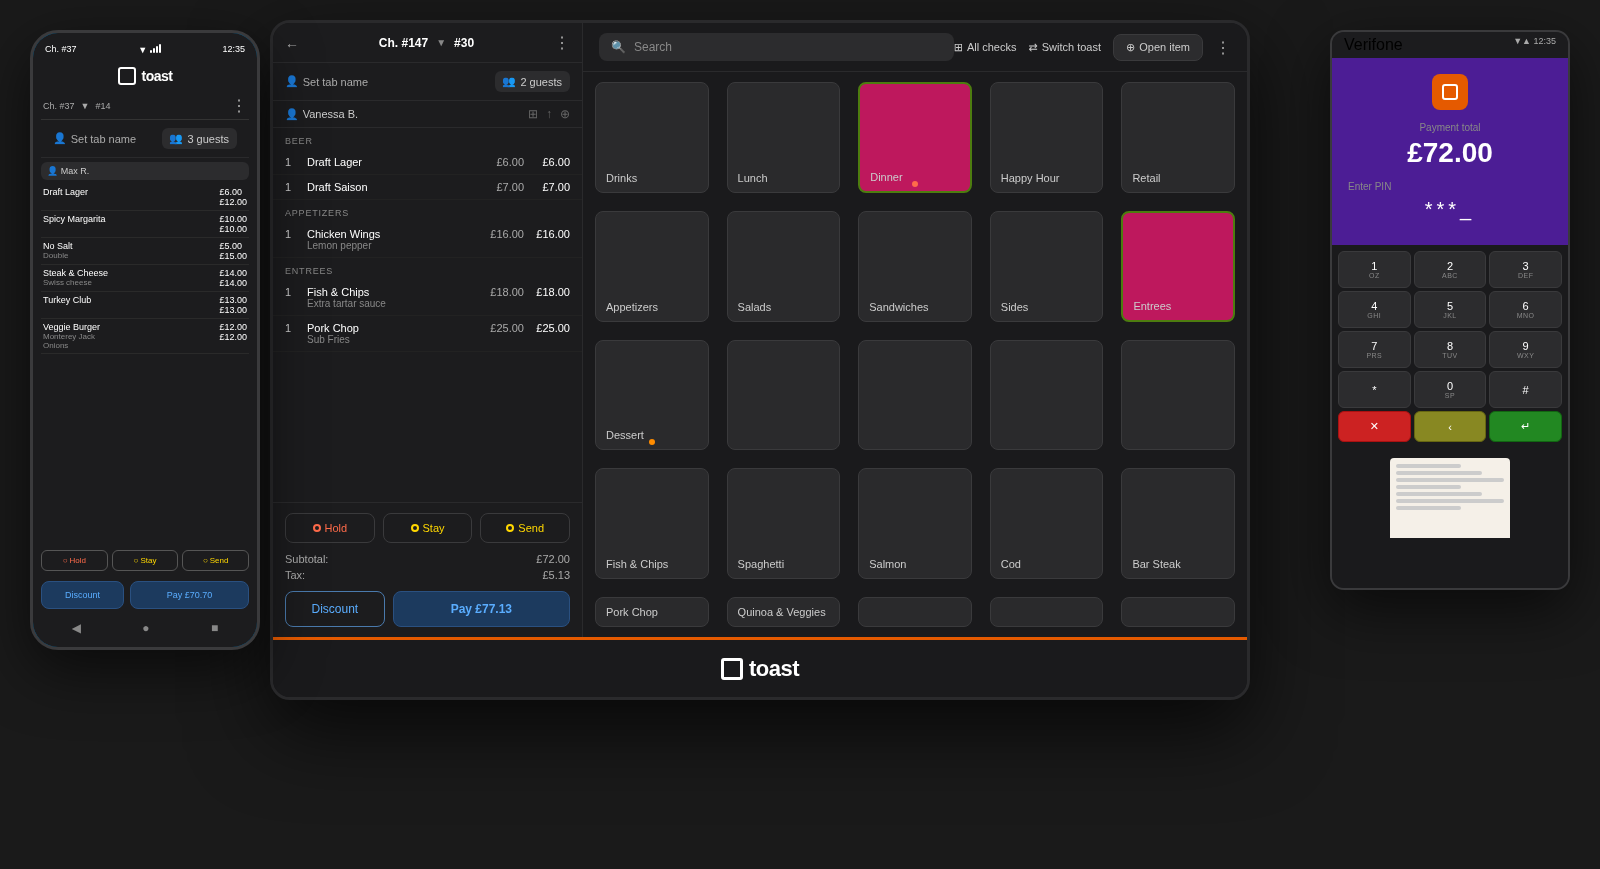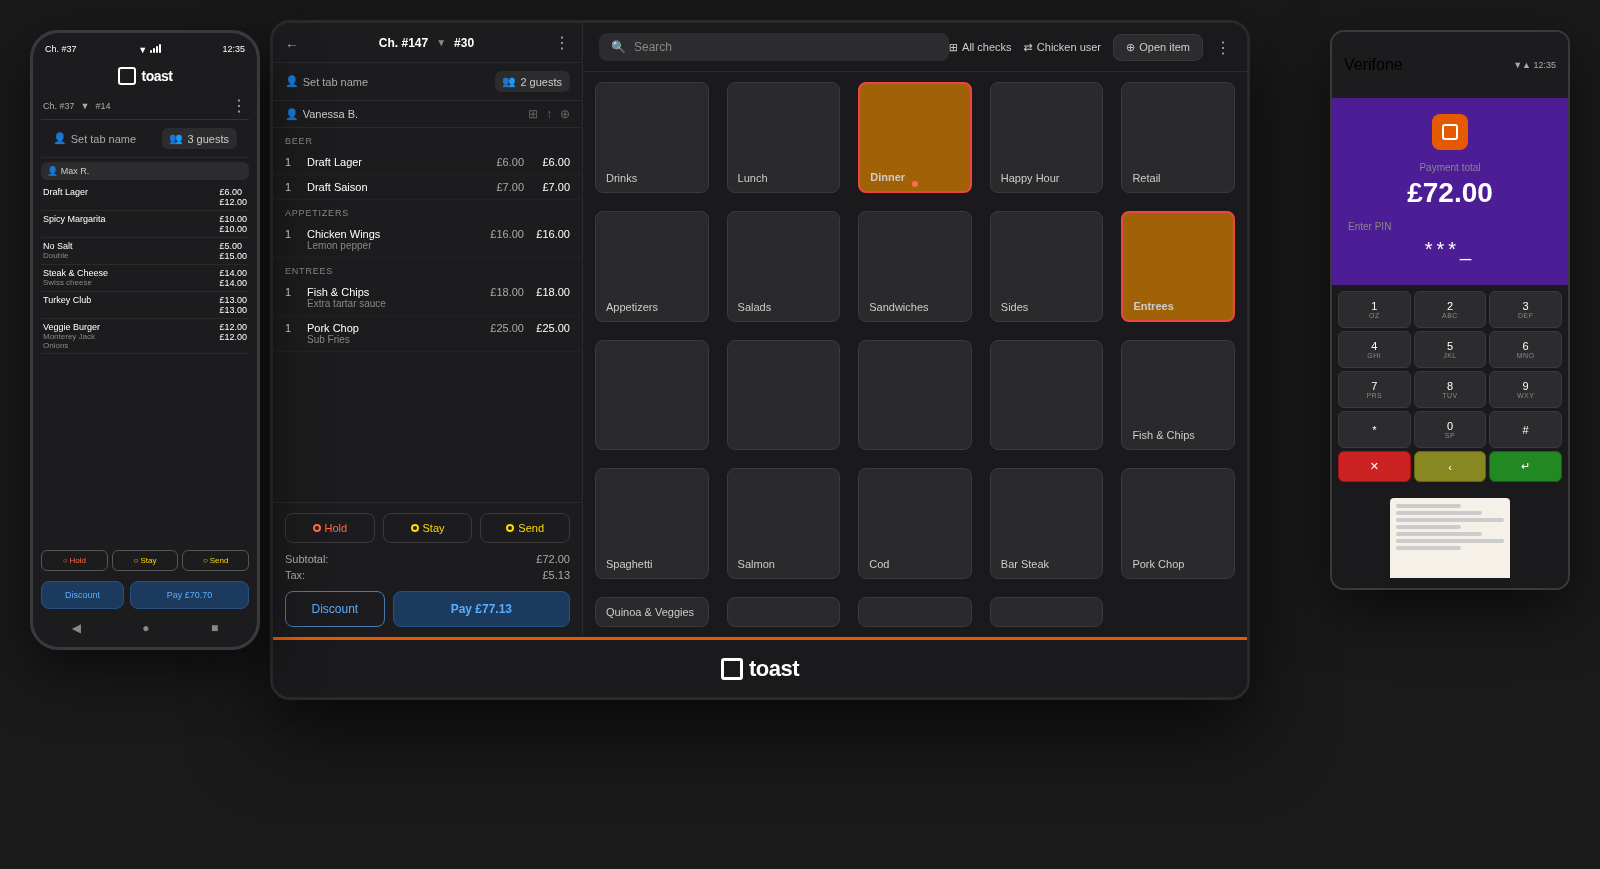--- a/index.html
+++ b/index.html
@@ -479,23 +479,22 @@
       border-radius: 8px;
       color: #ccc;
       font-size: 11px;
       cursor: pointer;
       display: flex;
       align-items: flex-end;
       padding: 8px 10px;
       position: relative;
     }
     .menu-category-btn.selected {
-      background: #a16207;
-      border: 2px solid #ef4444;
-      font-weight: bold;
+      background: #be185d;
+      border: 2px solid #4d7c0f;
     }
     .menu-category-btn .dot {
       position: absolute;
       bottom: 4px;
       right: 50%;
       transform: translateX(50%);
       width: 6px;
       height: 6px;
       background: #ff6b4a;
       border-radius: 50%;
@@ -528,24 +527,23 @@
       border-radius: 14px;
       border: 2px solid #3a3a3c;
       box-shadow: 0 20px 60px rgba(0,0,0,0.6);
       overflow: hidden;
       z-index: 10;
       display: flex;
       flex-direction: column;
     }
     .verifone-header {
       background: #1c1c1e;
-      padding: 24px 12px;
+      padding: 4px 12px;
       display: flex;
       justify-content: space-between;
-      align-items: center;
     }
     .verifone-screen {
       background: #4c1d95;
       padding: 16px;
       flex-shrink: 0;
     }
     .verifone-orange-icon {
       width: 36px;
       height: 36px;
       background: #e55a00;
@@ -944,21 +942,21 @@
           <span>🔍</span>
           <span>Search</span>
         </div>
         <div class="tab-right-actions">
           <button class="tab-all-checks-btn">
             <span>⊞</span>
             <span>All checks</span>
           </button>
           <button class="tab-switch-user-btn">
             <span>⇄</span>
-            <span>Chicken user</span>
+            <span>Switch toast</span>
           </button>
           <button class="tab-open-item-btn">
             <span>⊕</span>
             <span>Open item</span>
           </button>
           <button class="tab-more-dots">⋮</button>
         </div>
       </div>
 
       <div class="tab-menu-grid">
@@ -988,20 +986,24 @@
         <button class="menu-category-btn">
           <span>Sandwiches</span>
         </button>
         <button class="menu-category-btn">
           <span>Sides</span>
         </button>
         <button class="menu-category-btn selected">
           <span>Entrees</span>
         </button>
 
+        <button class="menu-category-btn">
+          <span>Dessert</span>
+          <span class="dot" style="background:#ff8c00;"></span>
+        </button>
         <button class="menu-category-btn"></button>
         <button class="menu-category-btn"></button>
         <button class="menu-category-btn"></button>
         <button class="menu-category-btn"></button>
 
         <button class="menu-category-btn">
           <span>Fish &amp; Chips</span>
         </button>
         <button class="menu-category-btn">
           <span>Spaghetti</span>

